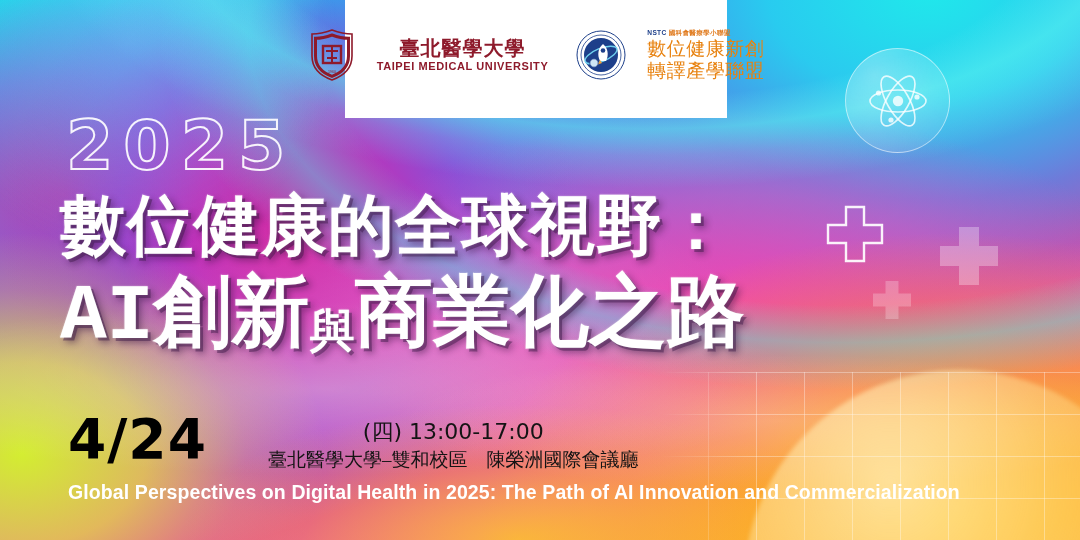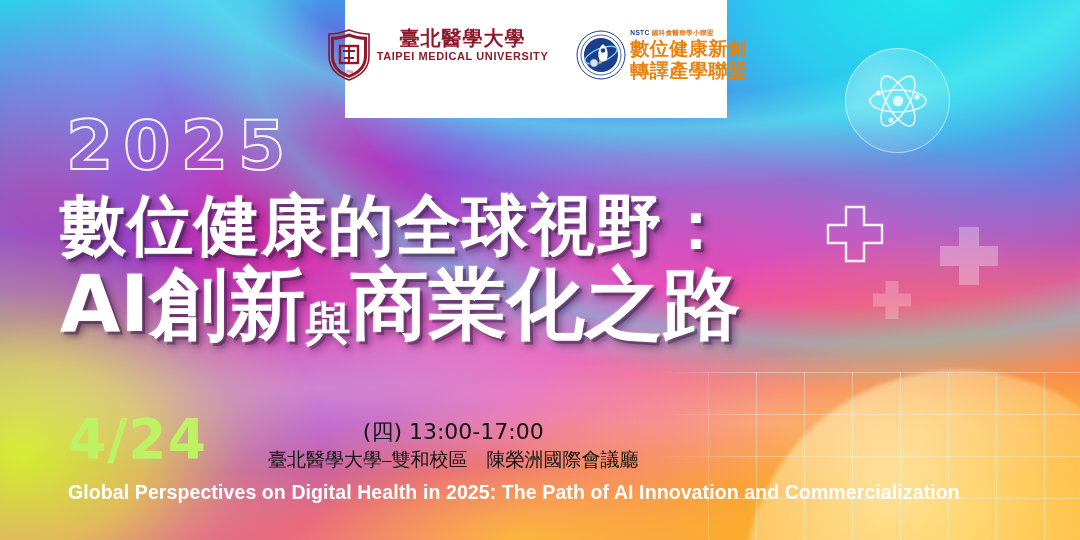--- a/index.html
+++ b/index.html
@@ -133,21 +133,21 @@
   }
 
   
   .logo-bar{
     position:absolute;left:345px;top:0;width:382px;height:118px;
     background:#ffffff;
     display:flex;align-items:center;justify-content:center;
     gap:14px;
     padding:0 10px 8px 10px;
   }
-  .logo-block{display:flex;gap:4px;}
+  .logo-block{display:flex;align-items:center;gap:21px;}
 
   .tmu-shield{flex:0 0 auto;}
   .tmu-words{display:flex;flex-direction:column;align-items:center;line-height:1;}
   .tmu-cn{
     font-family:"DejaVu Serif","Liberation Serif",serif;
     font-size:20px;font-weight:700;color:#8e1a2b;letter-spacing:1px;
     white-space:nowrap;
   }
   .tmu-en{
     font-size:11px;font-weight:700;color:#8e1a2b;letter-spacing:.6px;
@@ -157,21 +157,21 @@
     width:1px;height:0;background:transparent;
   }
   .nstc-words{display:flex;flex-direction:column;line-height:1;}
   .nstc-top{
     font-size:6.6px;font-weight:700;color:#1d3f8a;letter-spacing:.3px;
     white-space:nowrap;margin-bottom:3px;
   }
   .nstc-top .orange{color:#e07b1f;}
   .nstc-l1,.nstc-l2{
     font-family:"DejaVu Sans","Liberation Sans",sans-serif;
-    font-size:19px;font-weight:700;color:#e8820f;letter-spacing:.5px;
+    font-size:19px;font-weight:400;color:#e8820f;letter-spacing:.5px;
     white-space:nowrap;
   }
   .nstc-l2{margin-top:3px;}
 
   
   .year{
     position:absolute;left:66px;top:112px;
     font-size:68px;font-weight:700;
     letter-spacing:10px;
     color:transparent;
@@ -188,28 +188,28 @@
     font-weight:700;
     color:#ffffff;
     line-height:1;
     white-space:nowrap;
     text-shadow:
        3px 3px 0 rgba(60,25,70,.45),
        5px 5px 7px rgba(45,15,55,.45),
        0 0 2px rgba(255,255,255,.6);
   }
   .title-l1{font-size:66px;letter-spacing:1px;}
-  .title-l2{font-size:78px;letter-spacing:0px;margin-top:6px;}
+  .title-l2{font-size:78px;letter-spacing:0px;margin-top:19px;font-family:Liberation Mono, monospace;}
   .small-yu{font-size:45px;vertical-align:-8px;display:inline-block;}
 
   
   .date-big{
     position:absolute;left:68px;top:412px;
     font-family:"DejaVu Sans","Liberation Sans",sans-serif;
-    font-size:55px;font-weight:700;color:#bef264;
+    font-size:55px;font-weight:700;color:#000000;
     letter-spacing:1px;line-height:1;
   }
   .info-col{
     position:absolute;left:268px;top:420px;
     display:flex;flex-direction:column;gap:6px;text-align:center;
   }
   .info-time{
     font-family:"DejaVu Sans","Liberation Sans",sans-serif;
     font-size:22px;font-weight:400;color:#141414;line-height:1.08;
     white-space:nowrap;

